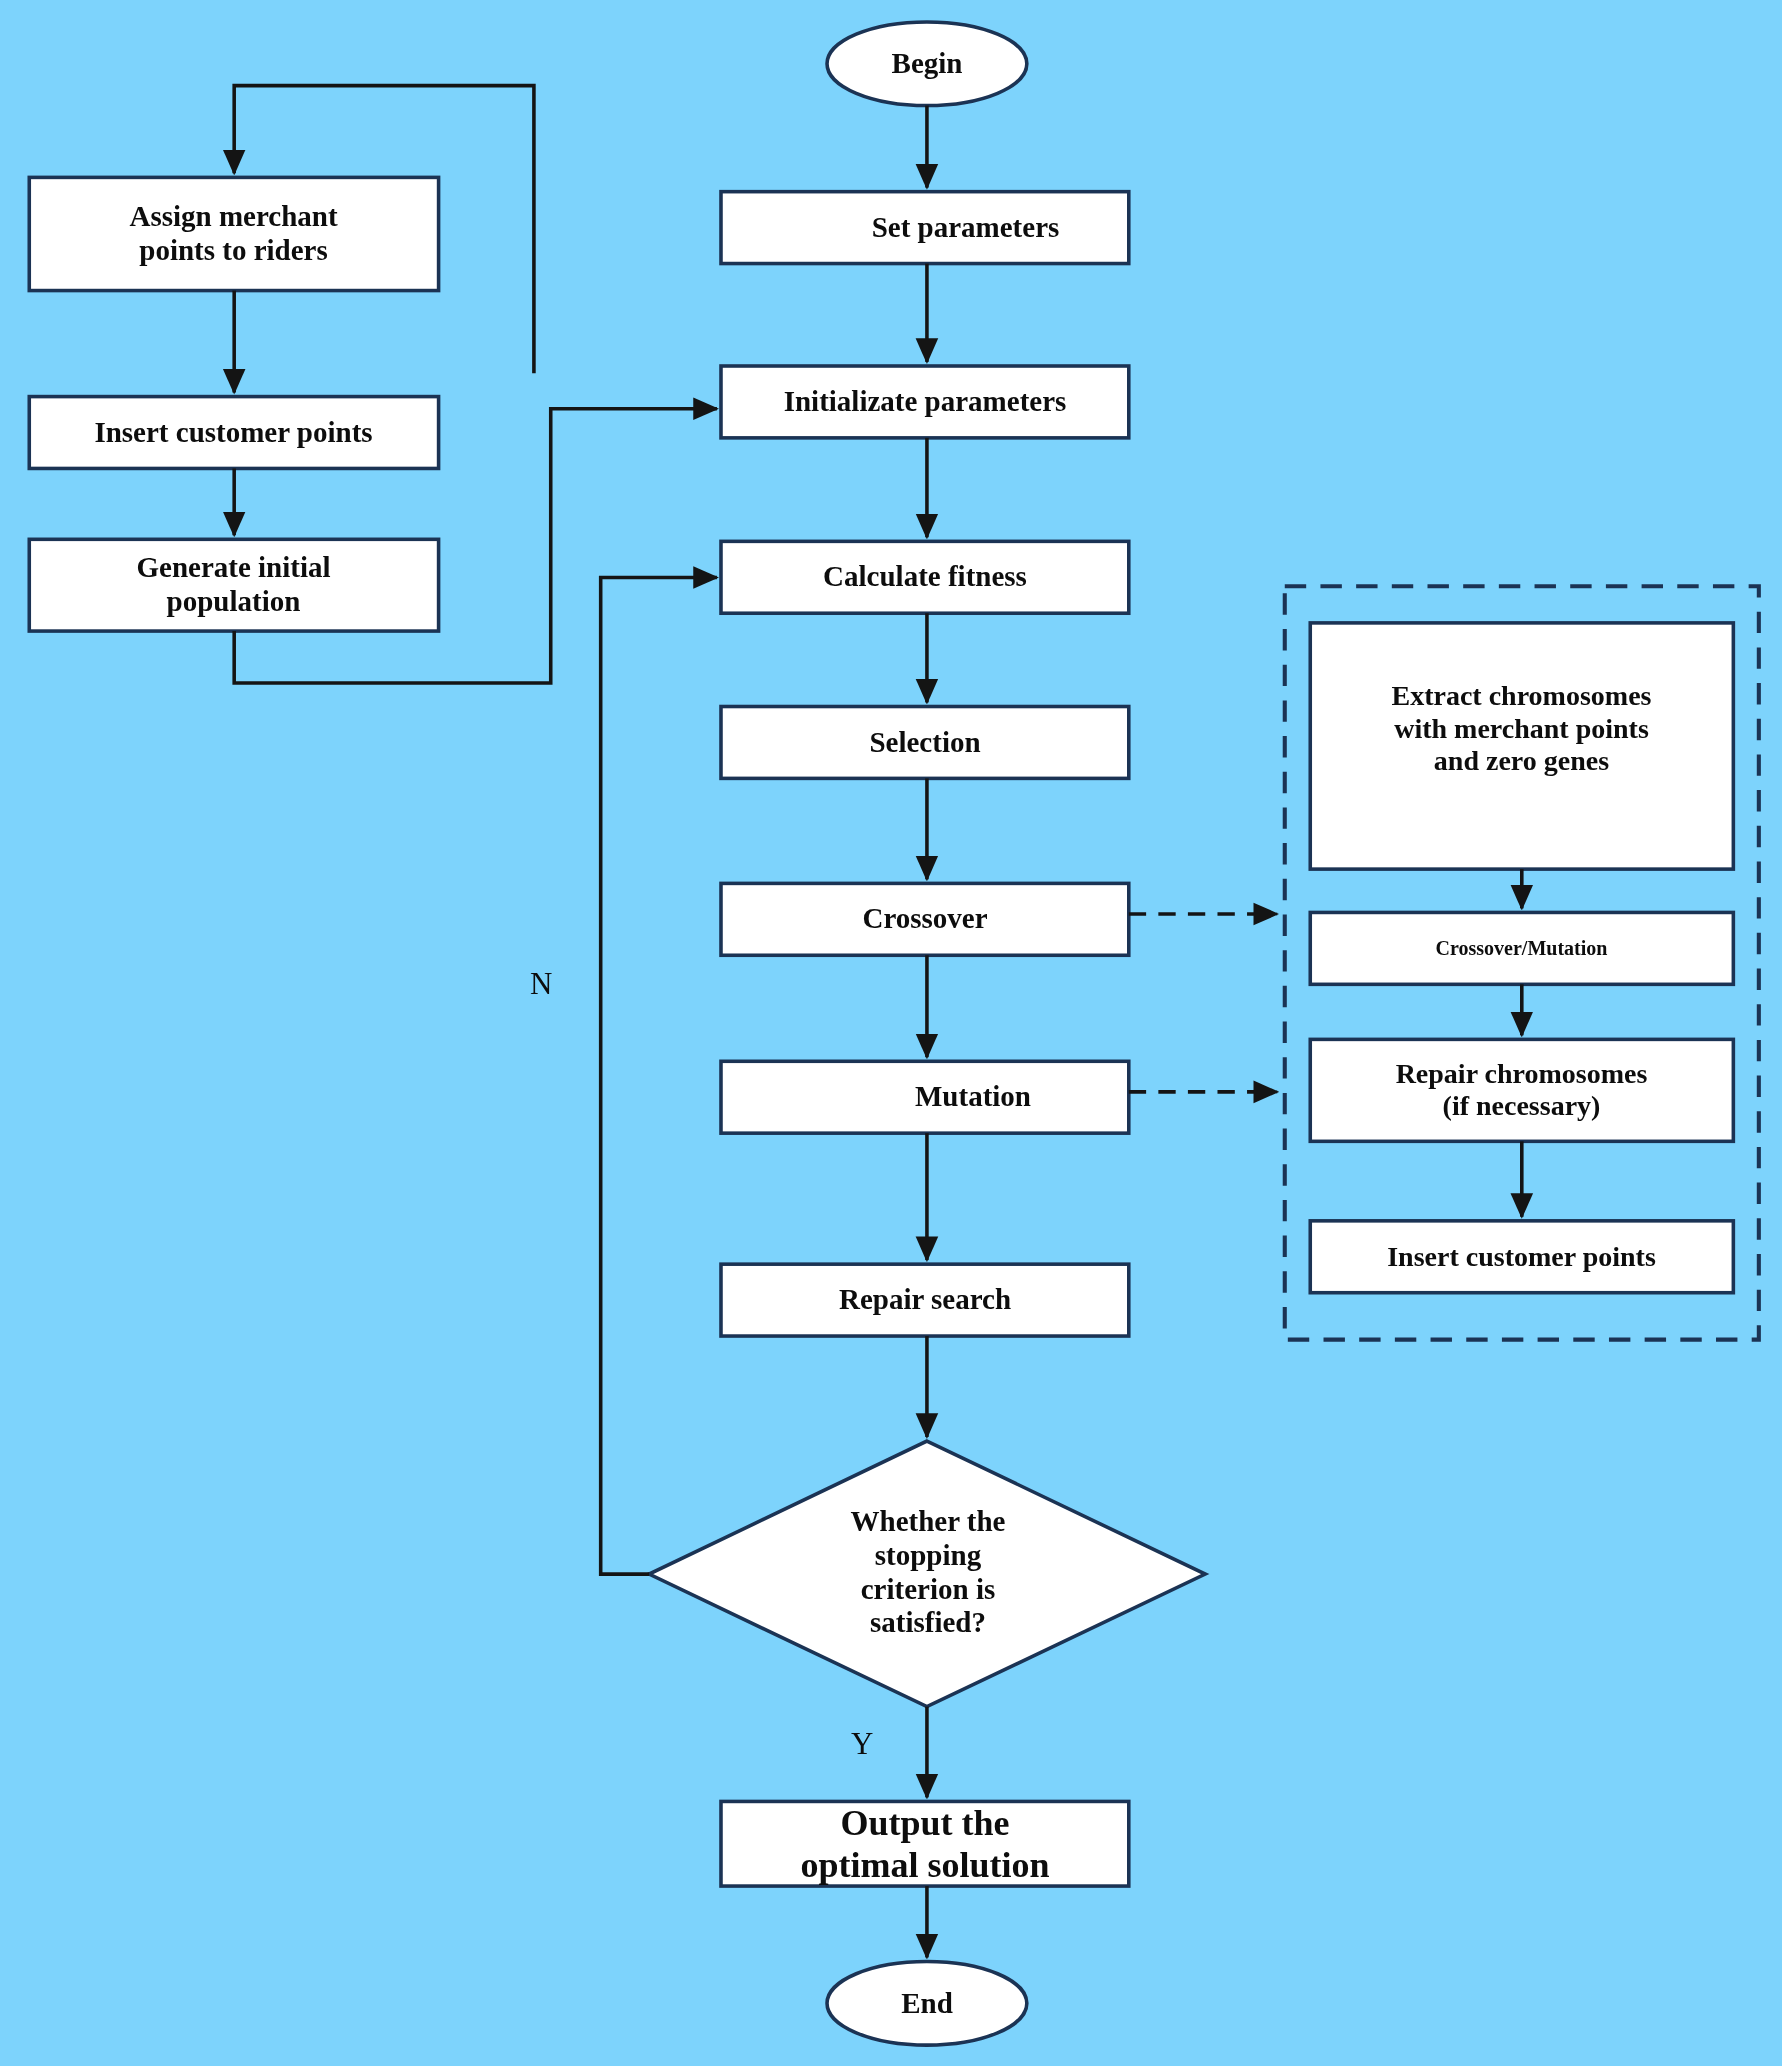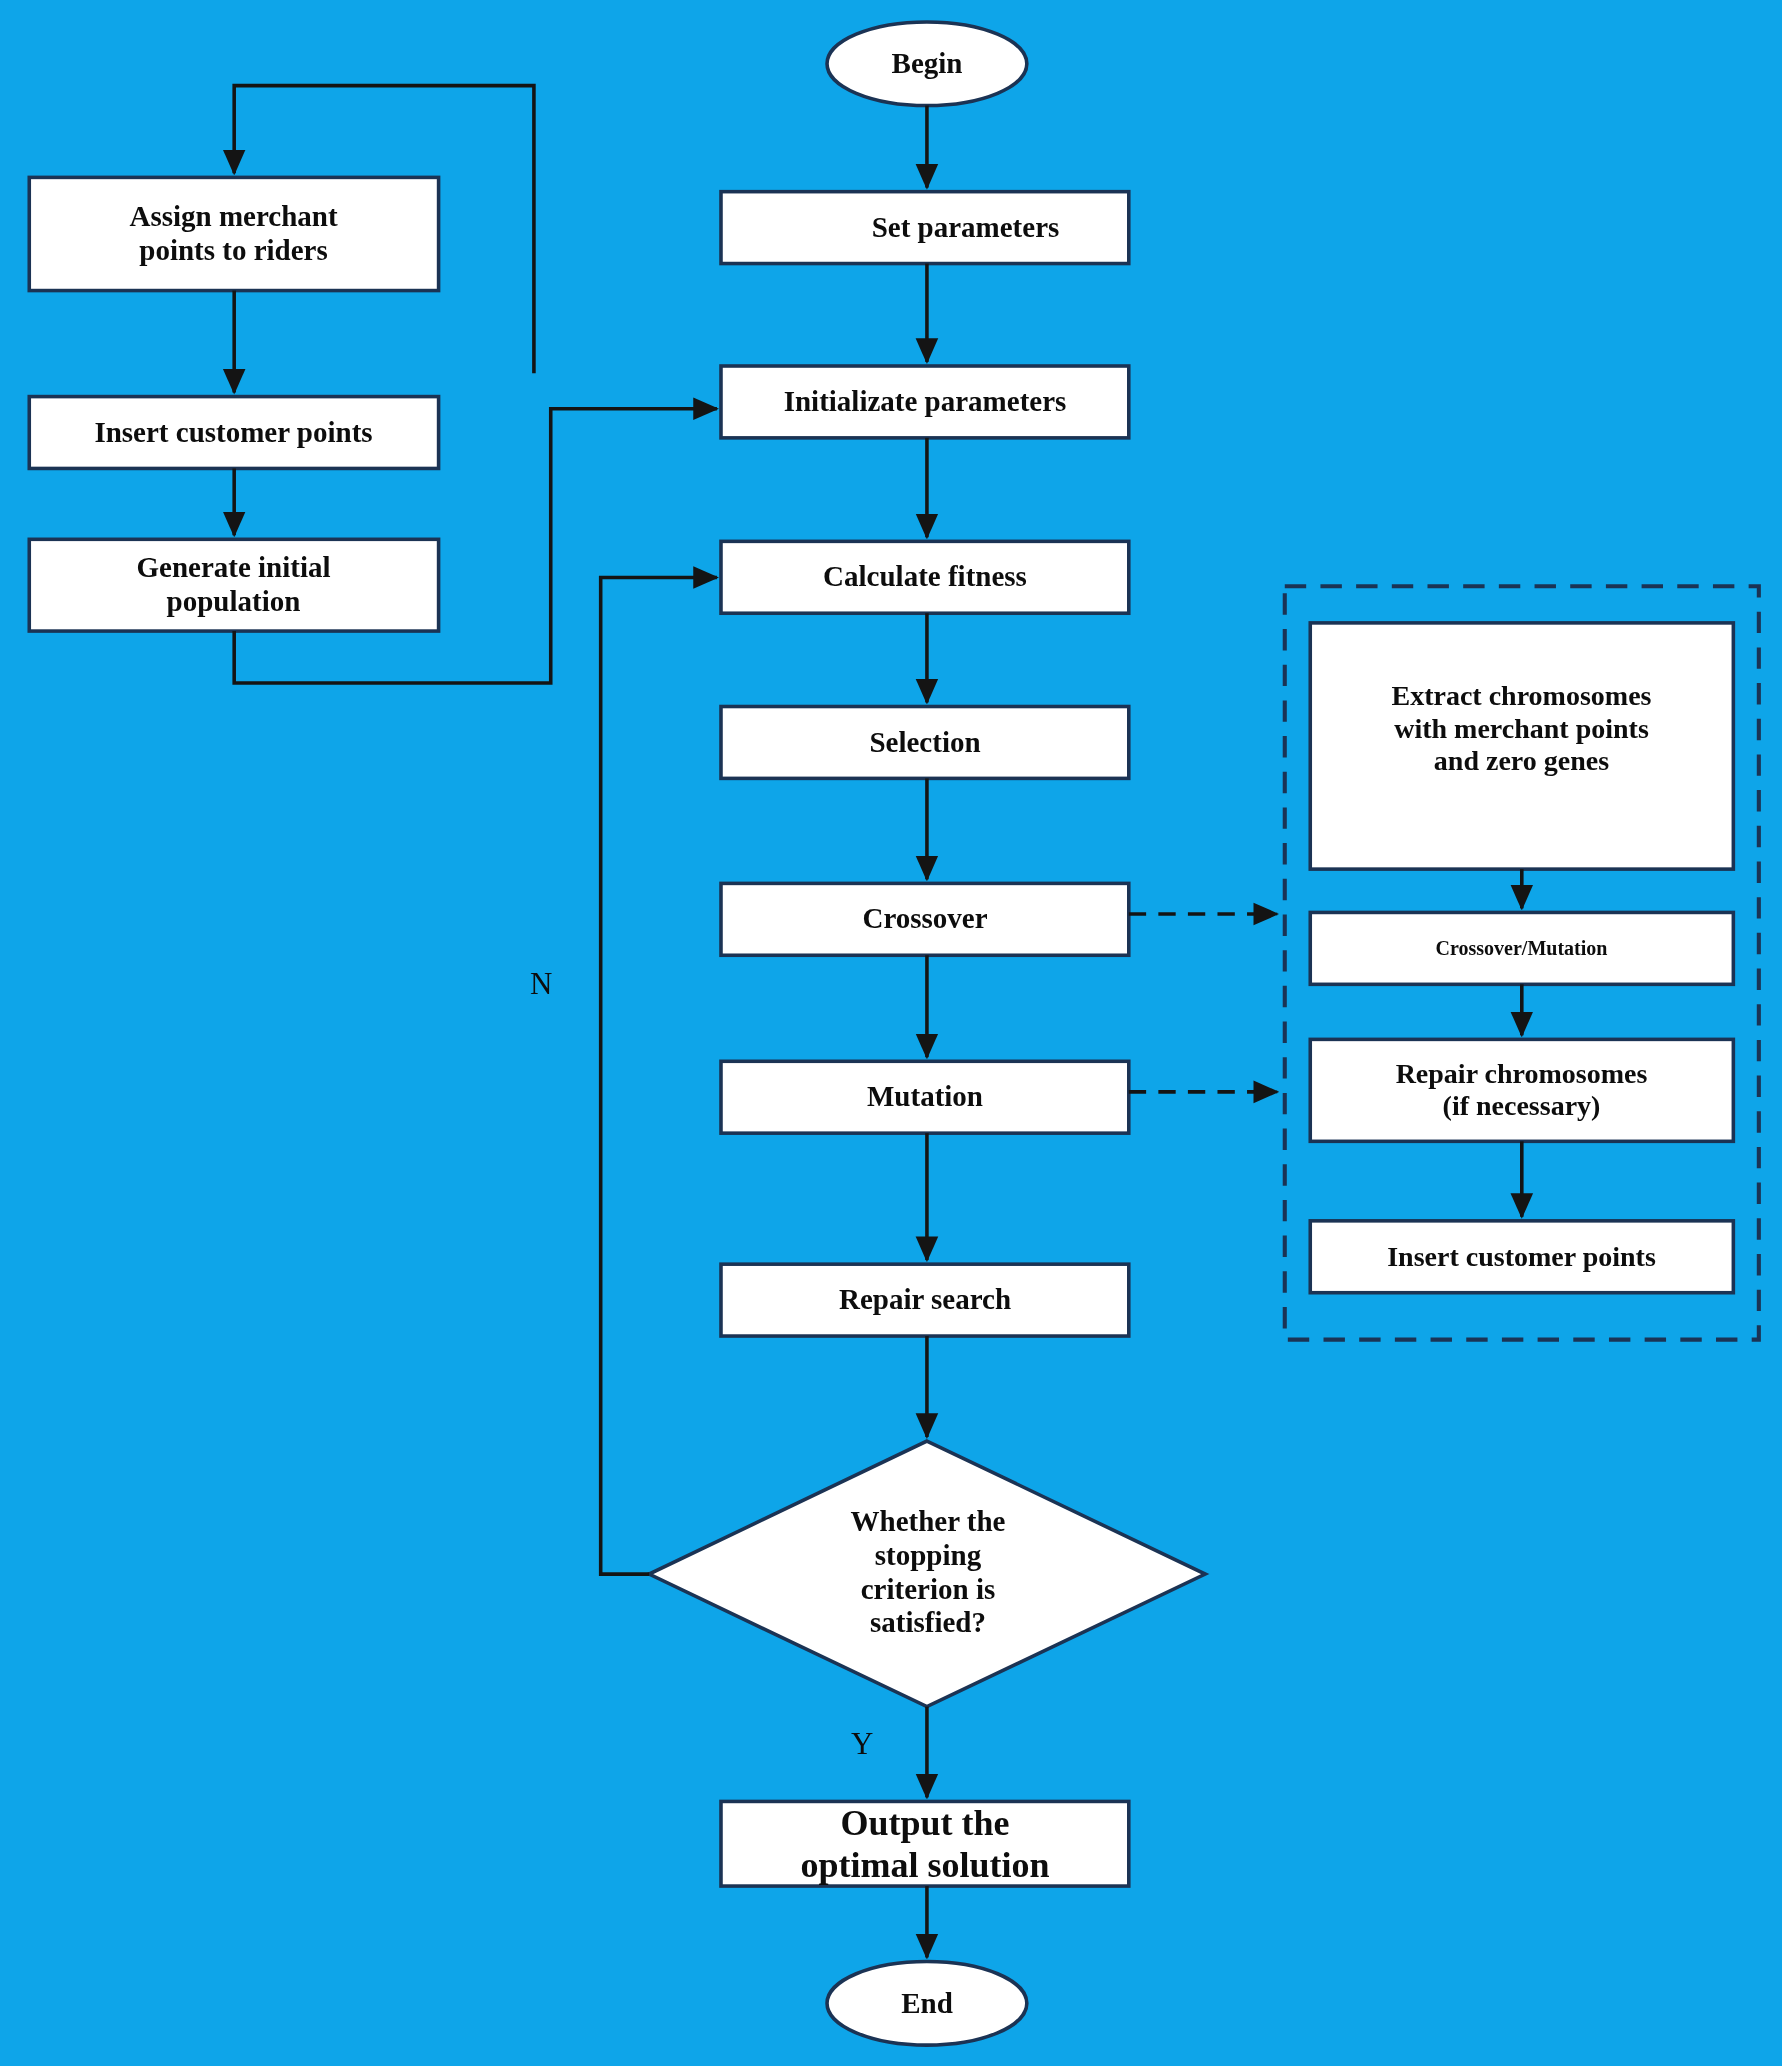--- a/index.html
+++ b/index.html
@@ -1,16 +1,16 @@
 <!DOCTYPE html>
 <html style="font-size:8.2px"><head>
 <meta charset="utf-8">
 <style>
   html,body{margin:0;padding:0;background:#ffffff;}
-  #stage{position:relative;width:1783px;height:2066px;background:#0ea5e9;
+  #stage{position:relative;width:1783px;height:2066px;background:#7dd3fc;
          font-family:"Liberation Serif","DejaVu Serif",serif;}
   svg.layer{position:absolute;left:0;top:0;width:1783px;height:2066px;overflow:visible;}
   .nodeText{position:absolute;display:flex;align-items:center;justify-content:center;
             text-align:center;font-weight:bold;color:#0d0d0d;line-height:1.16;
             font-family:"Liberation Serif","DejaVu Serif",serif;pointer-events:none;}
   .edgeLabel{position:absolute;font-weight:normal;color:#0d0d0d;
              font-family:"Liberation Serif","DejaVu Serif",serif;}
 </style>
 </head>
 <body>
@@ -102,21 +102,21 @@
   <div class="nodeText" style="left:721px;top:192px;width:489px;height:72px;font-size:29px;">Set parameters</div>
 
   <div class="nodeText" style="left:721px;top:366px;width:408px;height:72px;font-size:29px;">Initializate parameters</div>
 
   <div class="nodeText" style="left:721px;top:541px;width:408px;height:72px;font-size:29px;">Calculate fitness</div>
 
   <div class="nodeText" style="left:721px;top:707px;width:408px;height:72px;font-size:29px;">Selection</div>
 
   <div class="nodeText" style="left:721px;top:883px;width:408px;height:72px;font-size:29px;text-align:center;">Crossover</div>
 
-  <div class="nodeText" style="left:721px;top:1061px;width:408px;height:72px;font-size:29px;">Mutation</div>
+  <div class="nodeText" style="left:721px;top:1061px;width:408px;height:72px;font-size:29px;padding-left:48px;">Mutation</div>
 
   <div class="nodeText" style="left:721px;top:1264px;width:408px;height:72px;font-size:29px;">Repair search</div>
 
   <div class="nodeText" style="left:765px;top:1458px;width:326px;height:229px;font-size:29px;white-space:pre-line;">Whether the
 stopping
 criterion is
 satisfied?</div>
 
   <div class="nodeText" style="left:721px;top:1802px;width:408px;height:85px;font-size:36px;white-space:pre-line;">Output the
 optimal solution</div>

